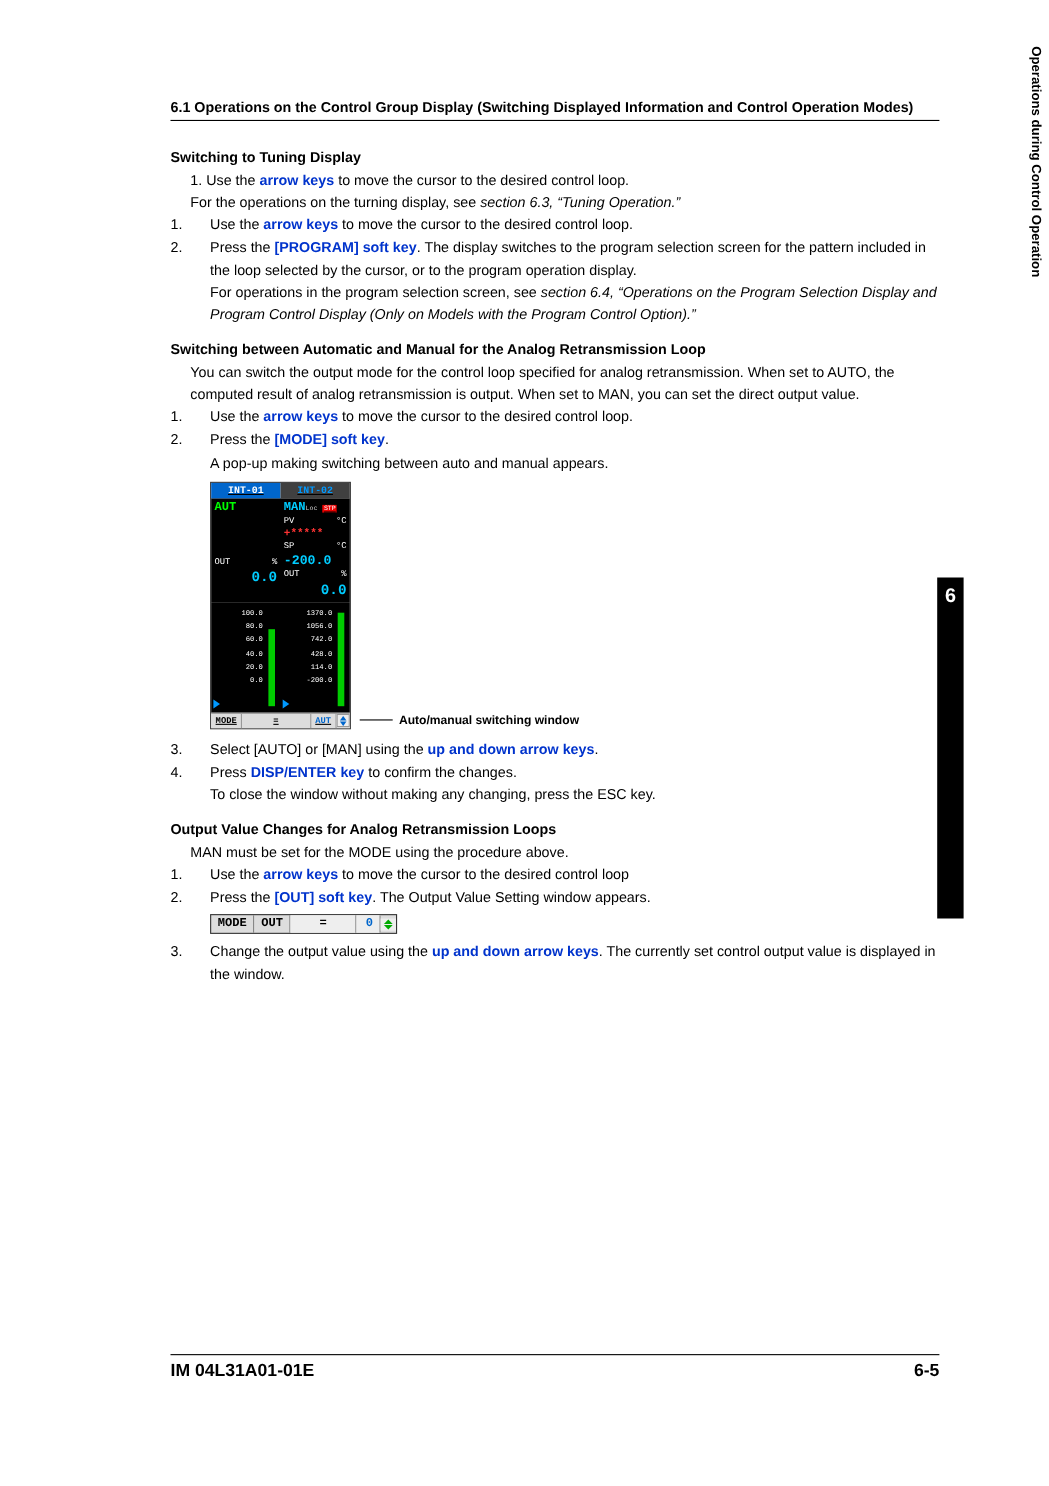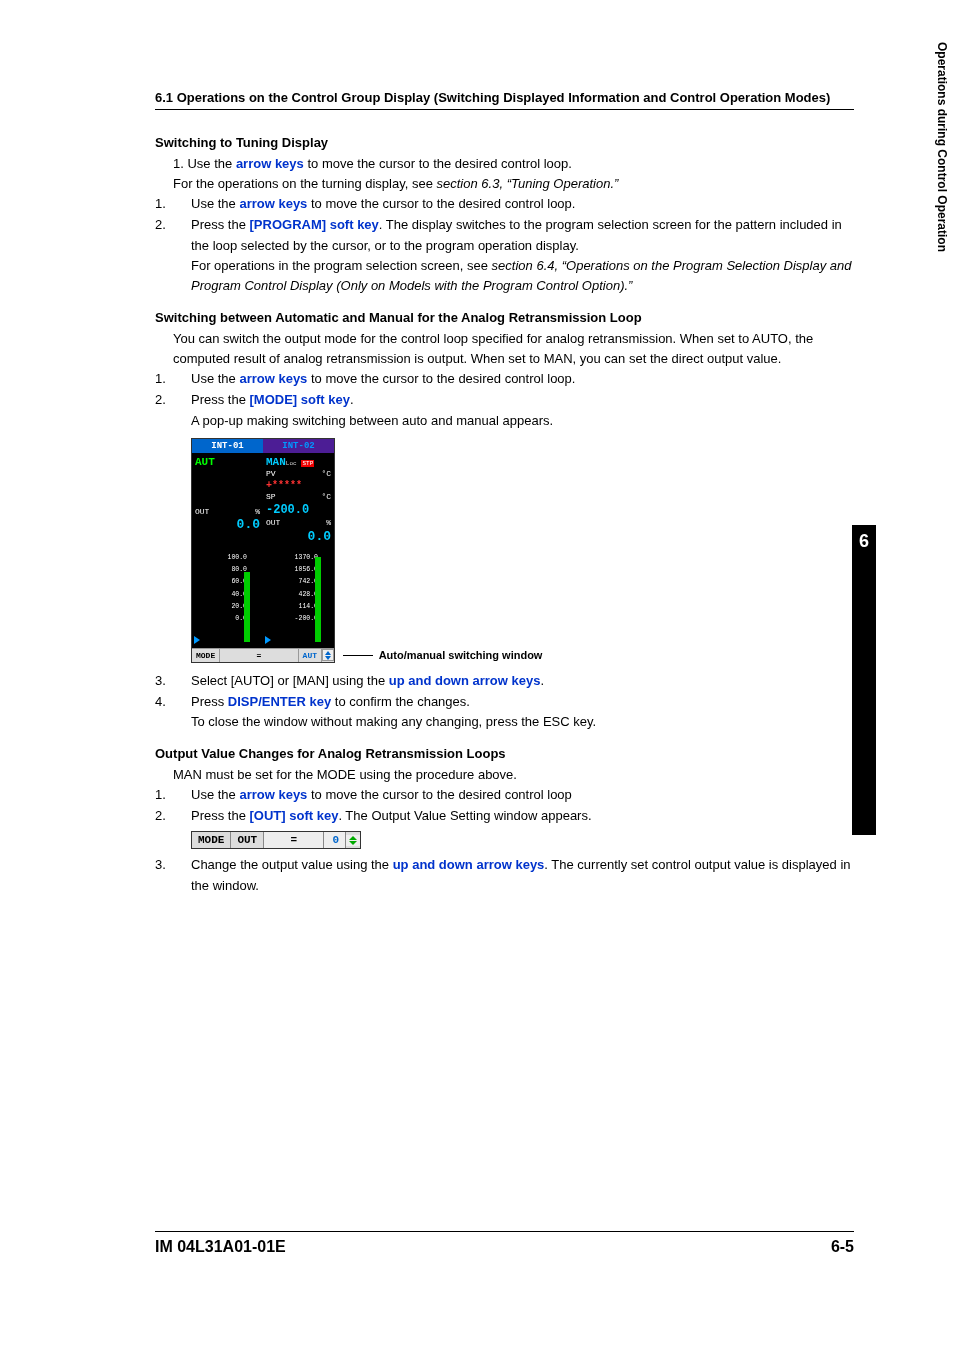--- a/index.html
+++ b/index.html
@@ -77,40 +77,41 @@
     font-size: 16px;
     font-weight: bold;
     position: absolute;
     left: 155px;
     right: 100px;
     bottom: 95px;
   }
 
   
   .lcd1 {
-    width: 144px;
+    width: 128px;
     margin-left: 36px;
     margin-top: 6px;
     margin-bottom: 8px;
     border: 1px solid #333;
     font-family: "Courier New", monospace;
     position: relative;
     display: inline-block;
     vertical-align: top;
+    text-decoration: underline;
   }
   .lcd1 .tabs { display: flex; }
   .lcd1 .tab {
     flex: 1;
     text-align: center;
     font-size: 9px;
     font-weight: bold;
     padding: 2px 0;
   }
   .lcd1 .tab1 { background: #06c; color: #fff; }
-  .lcd1 .tab2 { background: #4c1d95; color: #0cf; }
+  .lcd1 .tab2 { background: #404040; color: #0cf; }
   .lcd1 .tab2 span { color: #09f; }
   .lcd1 .panels { display: flex; background: #000; }
   .lcd1 .panel { flex: 1; padding: 2px 3px; color: #fff; font-size: 8px; line-height: 1.3; }
   .lcd1 .panel .mode-aut { color: #0f0; font-weight: bold; font-size: 11px; }
   .lcd1 .panel .mode-man { color: #0cf; font-weight: bold; font-size: 11px; }
   .lcd1 .panel .red-box { background: #e00; color: #fff; font-size: 6px; padding: 0px 1px; }
   .lcd1 .panel .pv { color: #fff; }
   .lcd1 .panel .stars { color: #f33; font-weight: bold; font-size: 10px; }
   .lcd1 .panel .sp { color: #fff; }
   .lcd1 .panel .spval { color: #0cf; font-size: 12px; font-weight: bold; }

